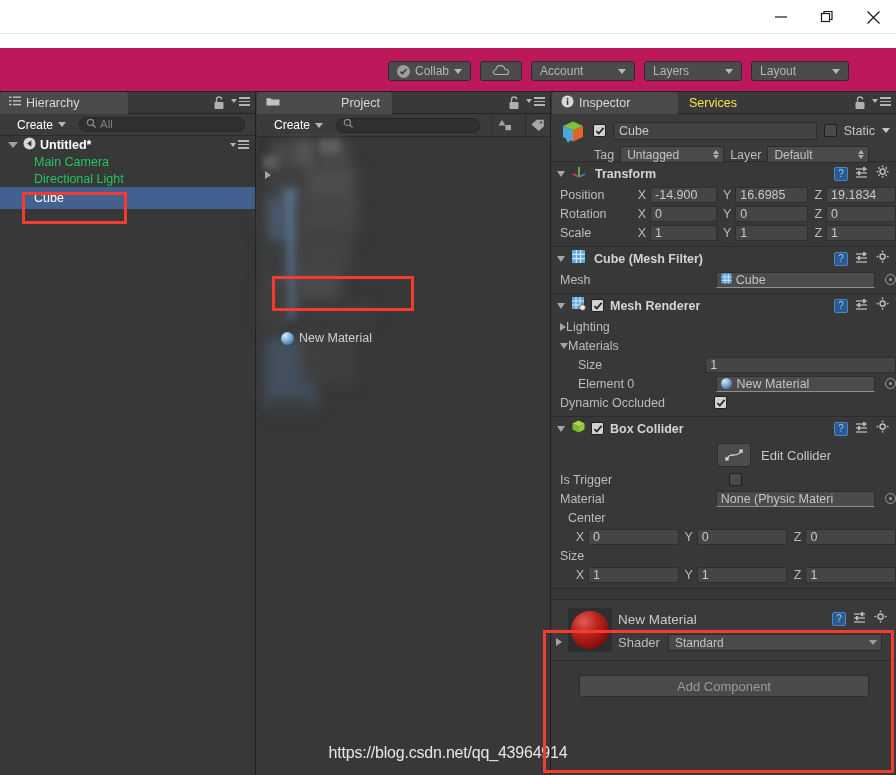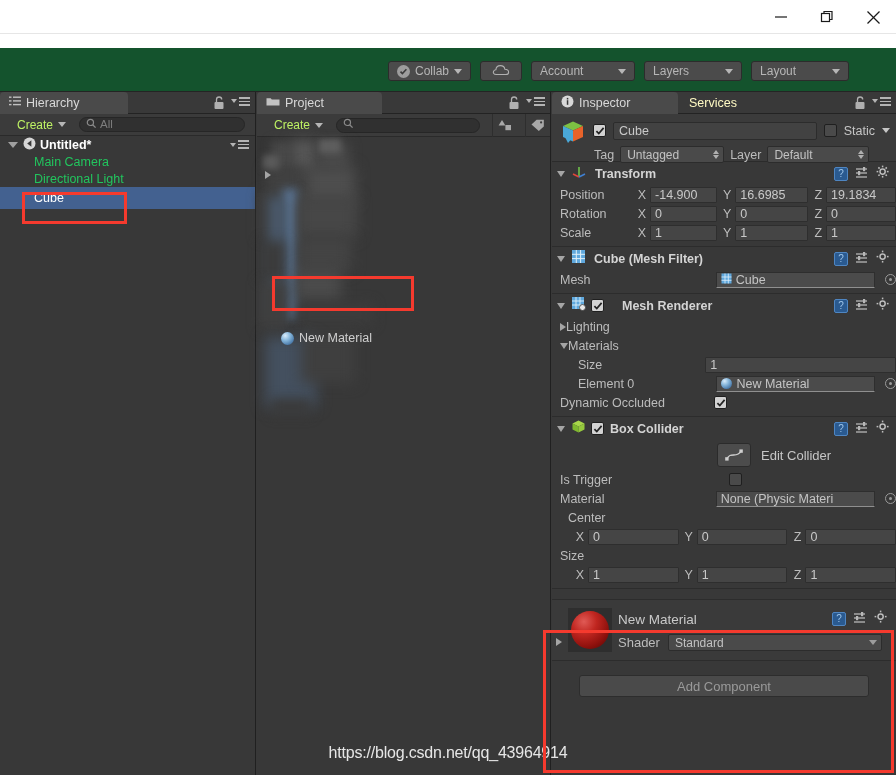--- a/index.html
+++ b/index.html
@@ -27,21 +27,21 @@
   }
   .win-btn svg { display: block; }
   .titlebar-strip {
     position: absolute; left: 0; top: 34px; width: 896px; height: 14px;
     background: #ffffff;
   }
 
   
   .unity-toolbar {
     position: absolute; left: 0; top: 48px; width: 896px; height: 44px;
-    background: #14532d; border-bottom: 1px solid #242424;
+    background: #be185d; border-bottom: 1px solid #242424;
   }
   .tb-group {
     position: absolute; top: 13px; display: flex; align-items: center; gap: 9px;
   }
   .tb-btn {
     height: 20px; background: #4b4b4b;
     border: 1px solid #2c2c2c; border-radius: 3px;
     display: flex; align-items: center; gap: 5px;
     padding: 0 8px; color: #b6b6b6; font-size: 12px;
     line-height: 1; white-space: nowrap;
@@ -67,21 +67,21 @@
     position: absolute; height: 22px; left: 0; top: 0;
     width: 100%; background: #393939; border-bottom: 1px solid #232323;
   }
   .panel-tab {
     position: absolute; top: 0; height: 22px;
     display: flex; align-items: center; gap: 5px;
     padding: 0 12px 0 9px; font-size: 12.5px; color: #c4c4c4;
     border-top-left-radius: 4px; border-top-right-radius: 4px;
   }
   .panel-tab.active { background: #4a4a4a; color: #d8d8d8; }
-  .panel-tab.inactive { color: #fef9c3; }
+  .panel-tab.inactive { color: #fde047; }
   .tab-lock {
     position: absolute; right: 30px; top: 4px;
   }
   .tab-menu {
     position: absolute; right: 5px; top: 5px;
     display: flex; align-items: center; gap: 2px;
   }
   .hamb { display: flex; flex-direction: column; gap: 2px; }
   .hamb i { display: block; width: 11px; height: 1.5px; background: #b4b4b4; }
   .tiny-tri {
@@ -94,21 +94,21 @@
     position: absolute; left: 0; top: 92px; width: 256px; height: 683px;
     background: #383838; border-right: 1px solid #202020;
   }
   .h-toolbar {
     position: absolute; left: 0; top: 22px; width: 100%; height: 22px;
     background: #3b3b3b; border-bottom: 1px solid #2a2a2a;
     display: flex; align-items: center; padding-left: 12px; gap: 8px;
   }
   .create-btn {
     display: flex; align-items: center; gap: 5px;
-    font-size: 12px; color: #bef264; padding: 1px 5px;
+    font-size: 12px; color: #ffffff; padding: 1px 5px;
   }
   .search-pill {
     flex: 1; height: 15px; margin-right: 10px;
     background: #303030; border: 1px solid #262626; border-radius: 8px;
     display: flex; align-items: center; padding: 0 6px; gap: 3px;
   }
   .search-pill .mag { display: block; }
   .search-pill span { font-size: 11.5px; color: #7e7e7e; line-height: 1; }
   .h-tree { position: absolute; left: 0; top: 44px; width: 100%; bottom: 0; }
   .h-row {
@@ -404,21 +404,21 @@
       <span>Directional Light</span>
     </div>
     <div class="h-row selected" style="padding-left:34px;height:22px;">
       <span>Cube</span>
     </div>
   </div>
 </div>
 
 <div id="project">
   <div class="panel-tabstrip">
-    <div class="panel-tab active" style="left:0;width:125px;">
+    <div class="panel-tab active" style="left:0;width:135px;justify-content:space-between;">
       <span>
         <svg width="14" height="11" viewBox="0 0 14 11">
           <path d="M0.5 9.6 V2.2 h4.2 l1.1 1.2 H13.5 V9.6 Z" fill="#c2c2c2"></path>
         </svg>
       </span>
       <span>Project</span>
     </div>
     <div class="tab-lock">
       <svg width="12" height="14" viewBox="0 0 12 14">
         <rect x="1.5" y="6" width="9" height="7" rx="1" fill="#b0b0b0"></rect>
@@ -733,21 +733,21 @@
                 <line x1="9" y1="1" x2="9" y2="13"></line>
               </g>
             <circle cx="11.5" cy="11.5" r="3" fill="#e8e8e8" stroke="#3b3b3b" stroke-width="0.8"></circle>
           </svg>
         </span>
         <span class="cb" style="margin-left:-1px;">
           <svg width="10" height="10" viewBox="0 0 10 10">
               <polyline points="1.4,5.1 3.8,7.6 8.6,1.9" fill="none" stroke="#222" stroke-width="1.7"></polyline>
             </svg>
         </span>
-        <span class="comp-title" style="margin-left:12px;">Mesh Renderer</span>
+        <span class="comp-title" style="margin-left:0;">Mesh Renderer</span>
         <span class="comp-tools">
           <span class="help-ic">?</span>
           <span>
             <svg width="14" height="13" viewBox="0 0 14 13">
               <line x1="1" y1="3" x2="12" y2="3" stroke="#b8b8b8" stroke-width="1.3"></line>
                 <line x1="1" y1="7" x2="12" y2="7" stroke="#b8b8b8" stroke-width="1.3"></line>
                 <line x1="1" y1="11" x2="12" y2="11" stroke="#b8b8b8" stroke-width="1.3"></line>
               <rect x="8" y="1" width="2.2" height="4.2" fill="#b8b8b8"></rect>
                 <rect x="3" y="5" width="2.2" height="4.2" fill="#b8b8b8"></rect>
             </svg>

